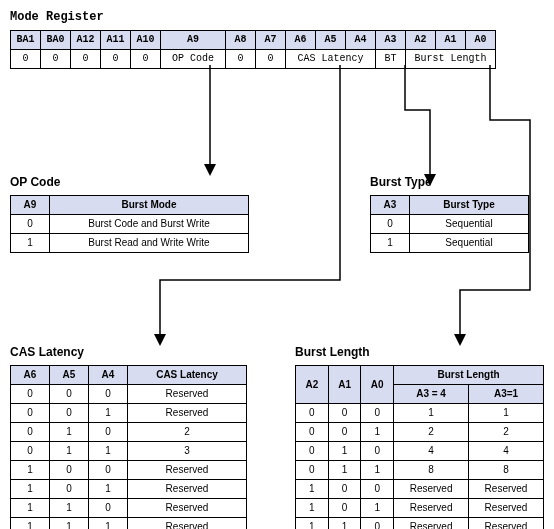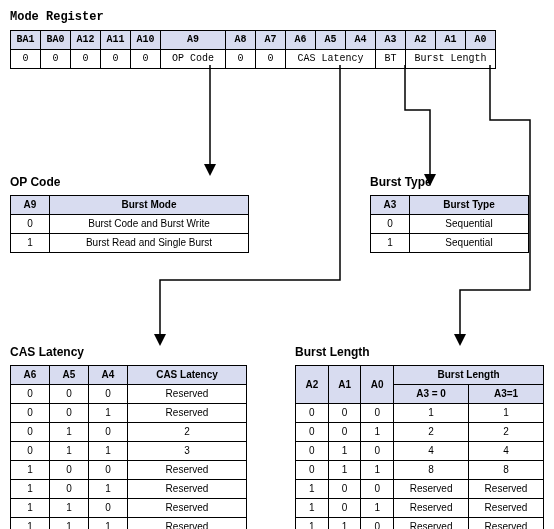--- a/index.html
+++ b/index.html
@@ -116,21 +116,21 @@
           <tr>
         <th style="width:30px">A9</th>
         <th style="width:190px">Burst Mode</th>
       </tr>
       <tr>
         <td>0</td>
         <td>Burst Code and Burst Write</td>
       </tr>
       <tr>
         <td>1</td>
-        <td>Burst Read and Single Burst</td>
+        <td>Burst Read and Write Write</td>
       </tr>
     </tbody>
       </table>
   </div>
 
   <div class="block" style="top:165px; left:360px;">
     <div class="section-title">Burst Type</div>
     <table>
       <tbody>
           <tr>
@@ -217,21 +217,21 @@
     <div class="section-title">Burst Length</div>
     <table>
       <tbody>
           <tr>
         <th rowspan="2" style="width:28px">A2</th>
         <th rowspan="2" style="width:28px">A1</th>
         <th rowspan="2" style="width:28px">A0</th>
         <th colspan="2" style="width:150px">Burst Length</th>
       </tr>
       <tr>
-        <th style="width:75px">A3 = 0</th>
+        <th style="width:75px">A3 = 4</th>
         <th style="width:75px">A3=1</th>
       </tr>
       </tbody>
         <tbody id="bl-body">
           <tr>
             <td>0</td>
             <td>0</td>
             <td>0</td>
             <td>1</td>
             <td>1</td>

